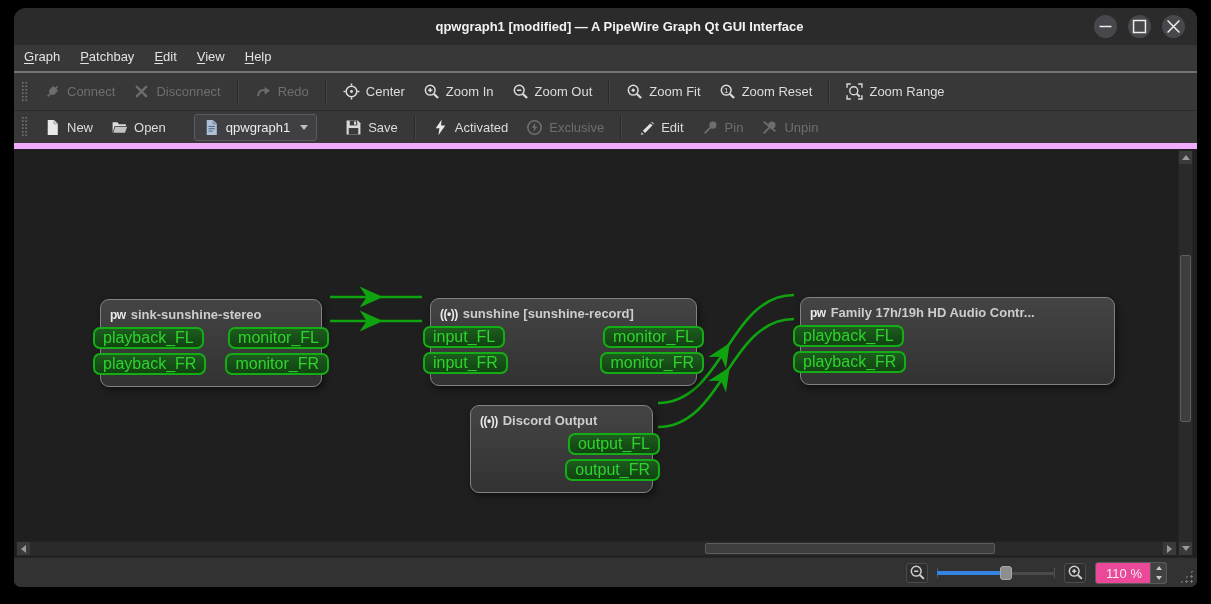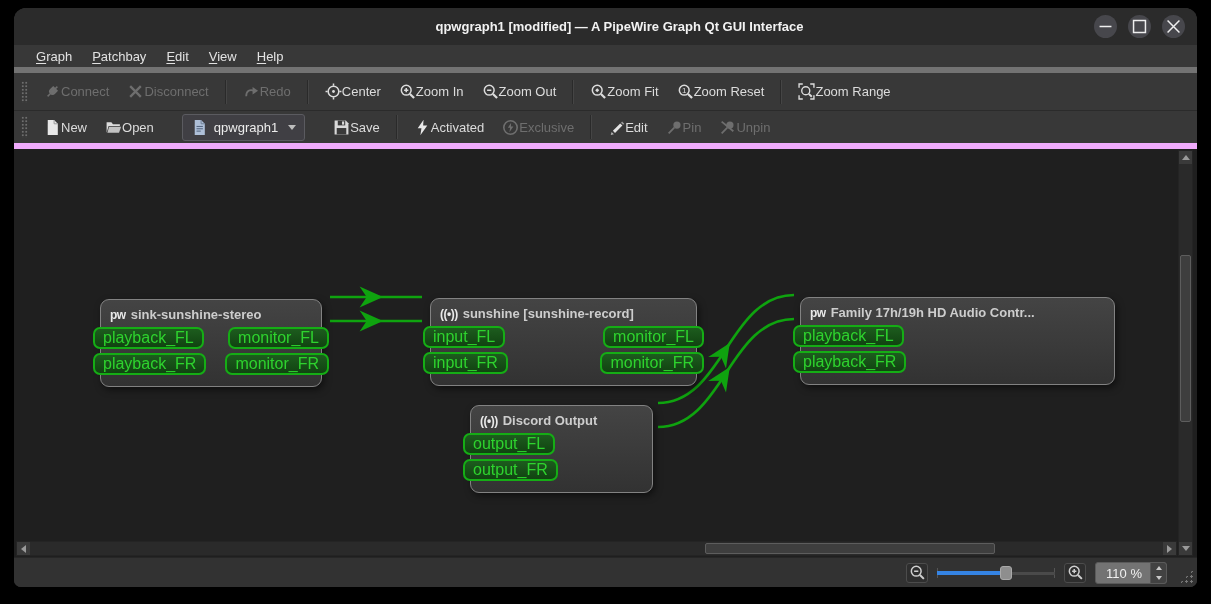--- a/index.html
+++ b/index.html
@@ -14,32 +14,32 @@
   .titlebar { height:37px; background:#2b2b2b; position:relative;
               display:flex; align-items:center; justify-content:center; flex:0 0 auto;padding-left:28px; }
   .title-text { color:#f2f2f2; font-size:13px; font-weight:bold; }
   .win-controls { position:absolute; right:12px; top:7px; display:flex; gap:11px; }
   .win-btn { width:23px; height:23px; border-radius:50%; background:#47474c;
              display:flex; align-items:center; justify-content:center; }
   .win-btn svg { stroke:#efefef; stroke-width:1.5; fill:none; }
 
   
   .menubar { height:28px; background:#383838; display:flex; 
-             padding-left:12px; border-bottom:6px solid #737373; flex:0 0 auto; }
+             border-bottom:2px solid #737373; flex:0 0 auto; }
   .menu-item { color:#e2e2e2; font-size:13px; padding:4px 10px; }
   .mn { text-decoration:underline; text-underline-offset:2px; }
 
   
   .toolbar { height:38px; background:#383838; display:flex; align-items:center;
              padding:0 4px; border-bottom:1px solid #2b2b2b; flex:0 0 auto; }
   .toolbar.tb2 { border-bottom:6px solid #f0abfc; }
   .tb-handle { width:7px; height:22px; margin:0 7px 0 3px;
                background-image:radial-gradient(#6e6e6e 1px, transparent 1.2px);
                background-size:3.5px 3.5px; }
-  .tb-btn { display:flex; align-items:center; padding:5px 9px;
+  .tb-btn { display:flex; align-items:center; gap:6px; padding:5px 9px;
             color:#dcdcdc; font-size:13px; border-radius:3px; white-space:nowrap; }
   .tb-btn.disabled { color:#6e6e6e; }
   .tb-sep { width:2px; height:24px; margin:0 7px;
             border-left:1px solid #2a2a2a; border-right:1px solid #454545; }
   .icon { width:17px; height:17px; flex:0 0 auto; }
   .icon * { vector-effect:non-scaling-stroke; }
 
   .combo { display:flex; align-items:center; gap:6px; margin:0 19px;
            background:#403f44; border:1px solid #5b5b60; border-radius:3px;
            padding:4px 8px; color:#ececec; font-size:13px; }
@@ -52,21 +52,21 @@
 
   .node { position:absolute; background:linear-gradient(#444444,#323232);
           border:1px solid #828282; border-radius:9px; padding-bottom:7px;
           box-shadow:2px 3px 7px rgba(0,0,0,.5);margin-top:48px; }
   .node-header { display:flex; align-items:center; gap:5px; padding:7px 10px 5px 9px;
                  color:#cdcdcd; font-weight:bold; font-size:13px; white-space:nowrap; overflow:hidden; }
   .node-icon { color:#e9e9e9; font-size:12px; font-weight:bold; letter-spacing:-0.5px; }
   .port-row { display:flex; margin:0 -8px 4px -8px; }
   .port-row.both { justify-content:space-between; }
   .port-row.left { justify-content:flex-start; }
-  .port-row.right { justify-content:flex-start; }
+  .port-row.right { justify-content:flex-end; }
   .port { height:22px; line-height:18px; padding:0 8px; border:2px solid #15ad15;
           border-radius:7px; background:linear-gradient(#1d5c1e,#114311);
           color:#2ed32e; font-size:16px; white-space:nowrap; }
 
   .n-sink     { left:86px;  top:102px; width:222px; }
   .n-sunshine { left:416px; top:101px; width:267px; }
   .n-family   { left:786px; top:100px; width:315px; }
   .n-discord  { left:456px; top:208px; width:183px; }
 
   
@@ -96,21 +96,21 @@
                gap:9px; padding-right:30px; position:relative; flex:0 0 auto; }
   .sb-zoom-btn { width:22px; height:20px; border:1px solid #4c4c4c; border-radius:3px;
                  background:#2e2e2e; display:flex; align-items:center; justify-content:center;
                  color:#cfcfcf; }
   .slider { position:relative; width:118px; height:18px; }
   .slider .track { position:absolute; left:0; right:0; top:8px; height:3px; background:#4a4a4a; }
   .slider .fill { position:absolute; left:0; width:55%; top:7px; height:4px; background:#3584e4; }
   .slider .handle { position:absolute; left:53%; top:2px; width:12px; height:14px;
                     background:#8e8e8e; border:1px solid #a9a9a9; border-radius:3px; }
   .slider .tick { position:absolute; top:4px; width:1px; height:10px; background:#555; }
-  .spinbox { display:flex; align-items:stretch; height:22px; background:#737373;
+  .spinbox { display:flex; align-items:stretch; height:22px; background:#ec4899;
              border:1px solid #5a5a5a; border-radius:3px; overflow:hidden; }
   .spin-value { color:#f0f0f0; font-size:13px; padding:3px 8px 0 10px; }
   .spin-btns { width:16px; display:flex; flex-direction:column; background:#424242;
                border-left:1px solid #555; }
   .spin-btns > div { flex:1; display:flex; align-items:center; justify-content:center; }
   .spin-btns .tri-up { border-bottom-color:#c9c9c9; border-left-width:3.5px; border-right-width:3.5px; border-bottom-width:4.5px; }
   .spin-btns .tri-down { border-top-color:#c9c9c9; border-left-width:3.5px; border-right-width:3.5px; border-top-width:4.5px; }
   .resize-grip { position:absolute; right:3px; bottom:3px; width:15px; height:15px;
                  background-image:radial-gradient(#787878 1.2px, transparent 1.4px);
                  background-size:5px 5px; background-position:right bottom;

